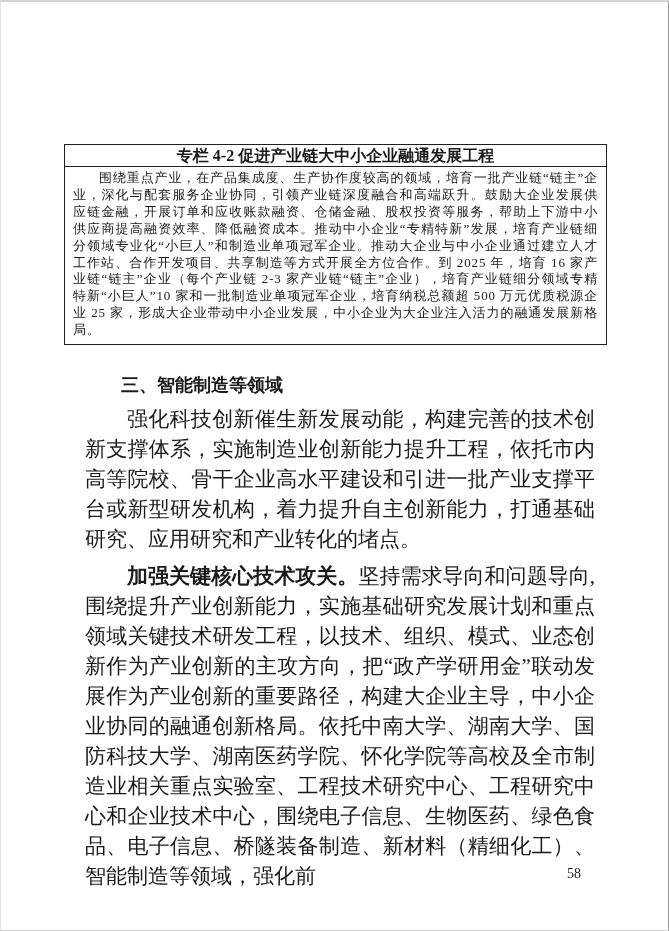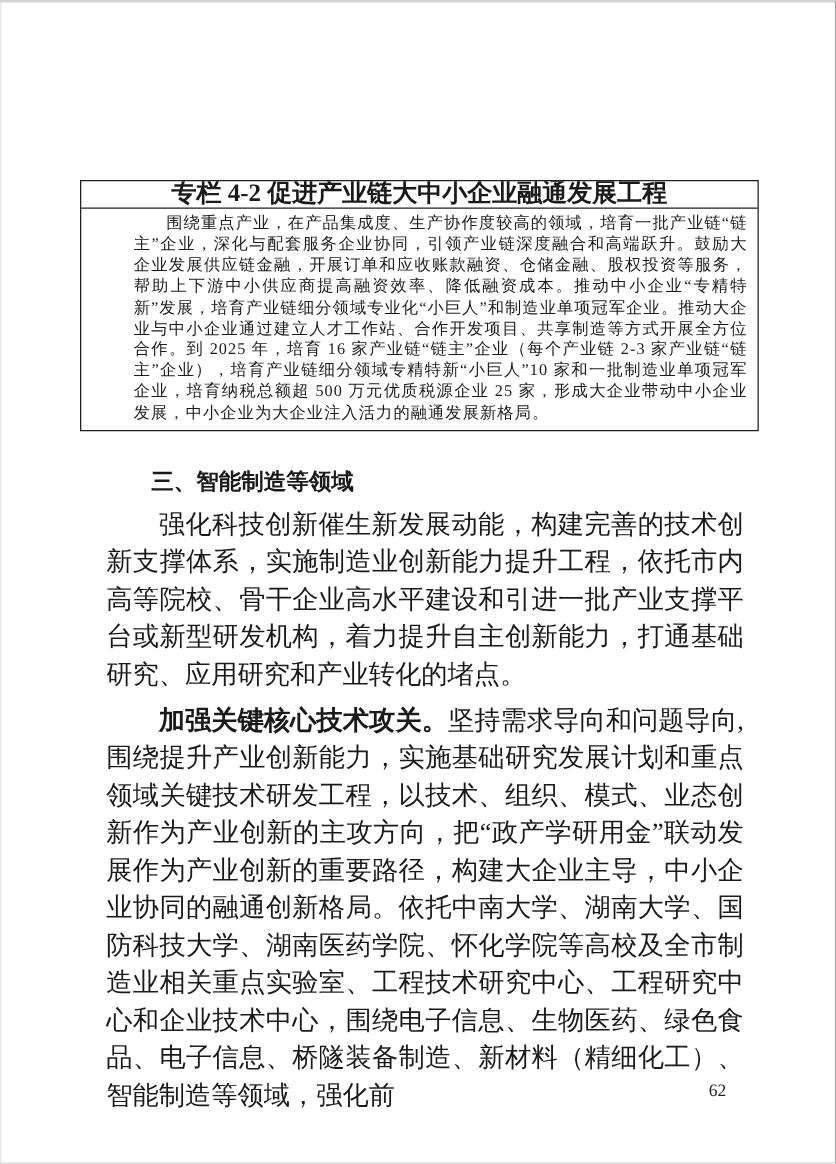--- a/index.html
+++ b/index.html
@@ -20,35 +20,34 @@
     overflow: hidden;
   }
   .callout-box {
     position: absolute;
     left: 63px; top: 142px;
     width: 543px;
     border: 1px solid #1f1f1f;
   }
   .callout-title {
     font-weight: bold;
-    font-size: 20px;
+    font-size: 16px;
     line-height: 21px;
     text-align: center;
     border-bottom: 1px solid #1f1f1f;
     white-space: nowrap;
     overflow: hidden;
   }
   .callout-body {
     padding: 3px 8px 5px 8px;
     font-size: 13px;
     line-height: 16.9px;
     letter-spacing: 0.85px;
     text-align: justify;
     text-indent: 2em;
-    margin-left: 34px;
   }
   .content {
     position: absolute;
     left: 84px; top: 371px;
     width: 510px;
   }
   .section-heading {
     font-size: 18px;
     font-weight: bold;
     line-height: 24px;
@@ -79,15 +78,15 @@
     <div class="callout-title">专栏 4-2 促进产业链大中小企业融通发展工程</div>
     <div class="callout-body">围绕重点产业，在产品集成度、生产协作度较高的领域，培育一批产业链“链主”企业，深化与配套服务企业协同，引领产业链深度融合和高端跃升。鼓励大企业发展供应链金融，开展订单和应收账款融资、仓储金融、股权投资等服务，帮助上下游中小供应商提高融资效率、降低融资成本。推动中小企业“专精特新”发展，培育产业链细分领域专业化“小巨人”和制造业单项冠军企业。推动大企业与中小企业通过建立人才工作站、合作开发项目、共享制造等方式开展全方位合作。到 2025 年，培育 16 家产业链“链主”企业（每个产业链 2-3 家产业链“链主”企业），培育产业链细分领域专精特新“小巨人”10 家和一批制造业单项冠军企业，培育纳税总额超 500 万元优质税源企业 25 家，形成大企业带动中小企业发展，中小企业为大企业注入活力的融通发展新格局。</div>
   </div>
 
   <div class="content">
     <div class="section-heading">三、智能制造等领域</div>
     <p class="para">强化科技创新催生新发展动能，构建完善的技术创新支撑体系，实施制造业创新能力提升工程，依托市内高等院校、骨干企业高水平建设和引进一批产业支撑平台或新型研发机构，着力提升自主创新能力，打通基础研究、应用研究和产业转化的堵点。</p>
     <p class="para"><span class="lead">加强关键核心技术攻关。</span><span>坚持需求导向和问题导向,围绕提升产业创新能力，实施基础研究发展计划和重点领域关键技术研发工程，以技术、组织、模式、业态创新作为产业创新的主攻方向，把“政产学研用金”联动发展作为产业创新的重要路径，构建大企业主导，中小企业协同的融通创新格局。依托中南大学、湖南大学、国防科技大学、湖南医药学院、怀化学院等高校及全市制造业相关重点实验室、工程技术研究中心、工程研究中心和企业技术中心，围绕电子信息、生物医药、绿色食品、电子信息、桥隧装备制造、新材料（精细化工）、智能制造等领域，强化前</span></p>
   </div>
 
-  <div class="page-number">62</div>
+  <div class="page-number">58</div>
 
 </div>
 
 </body></html>

